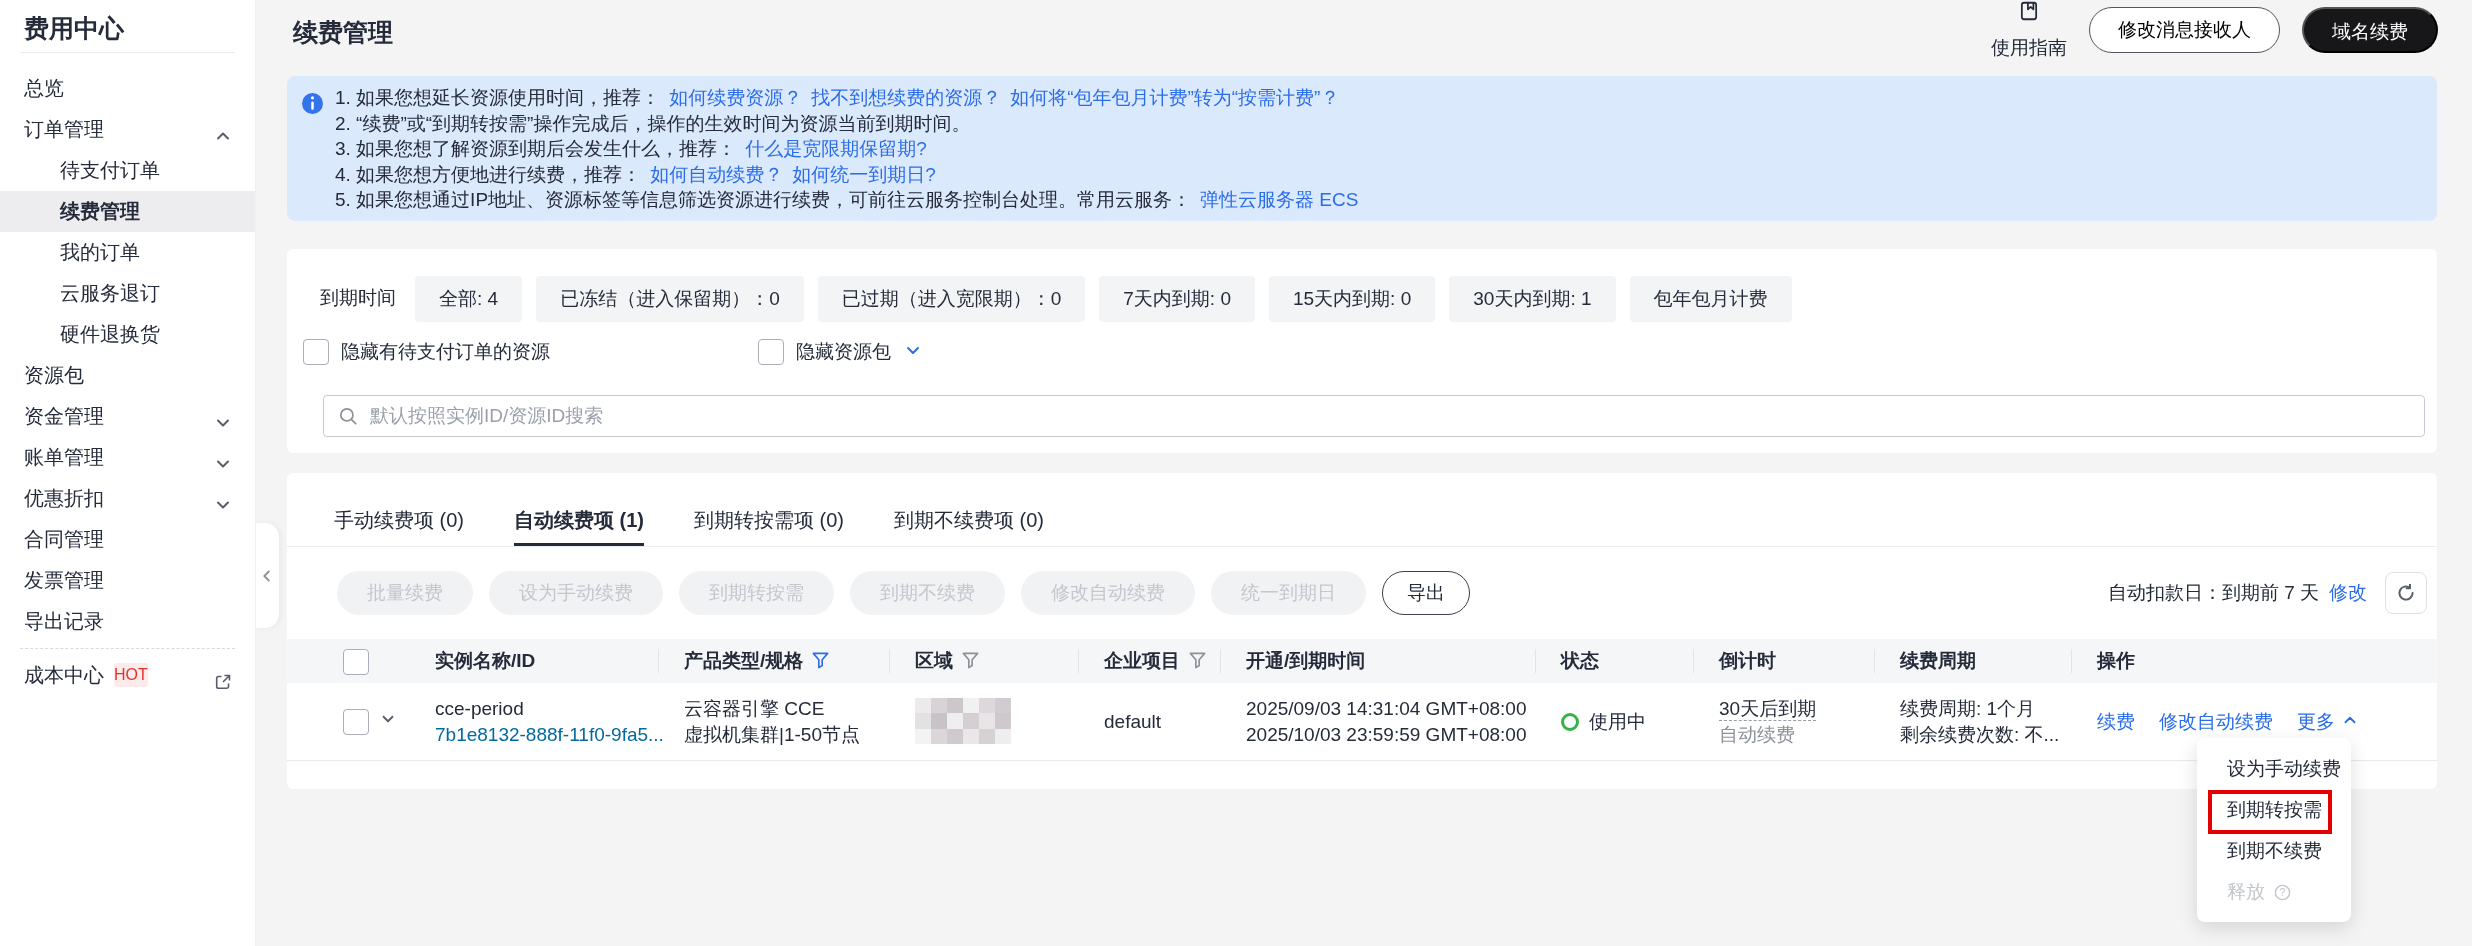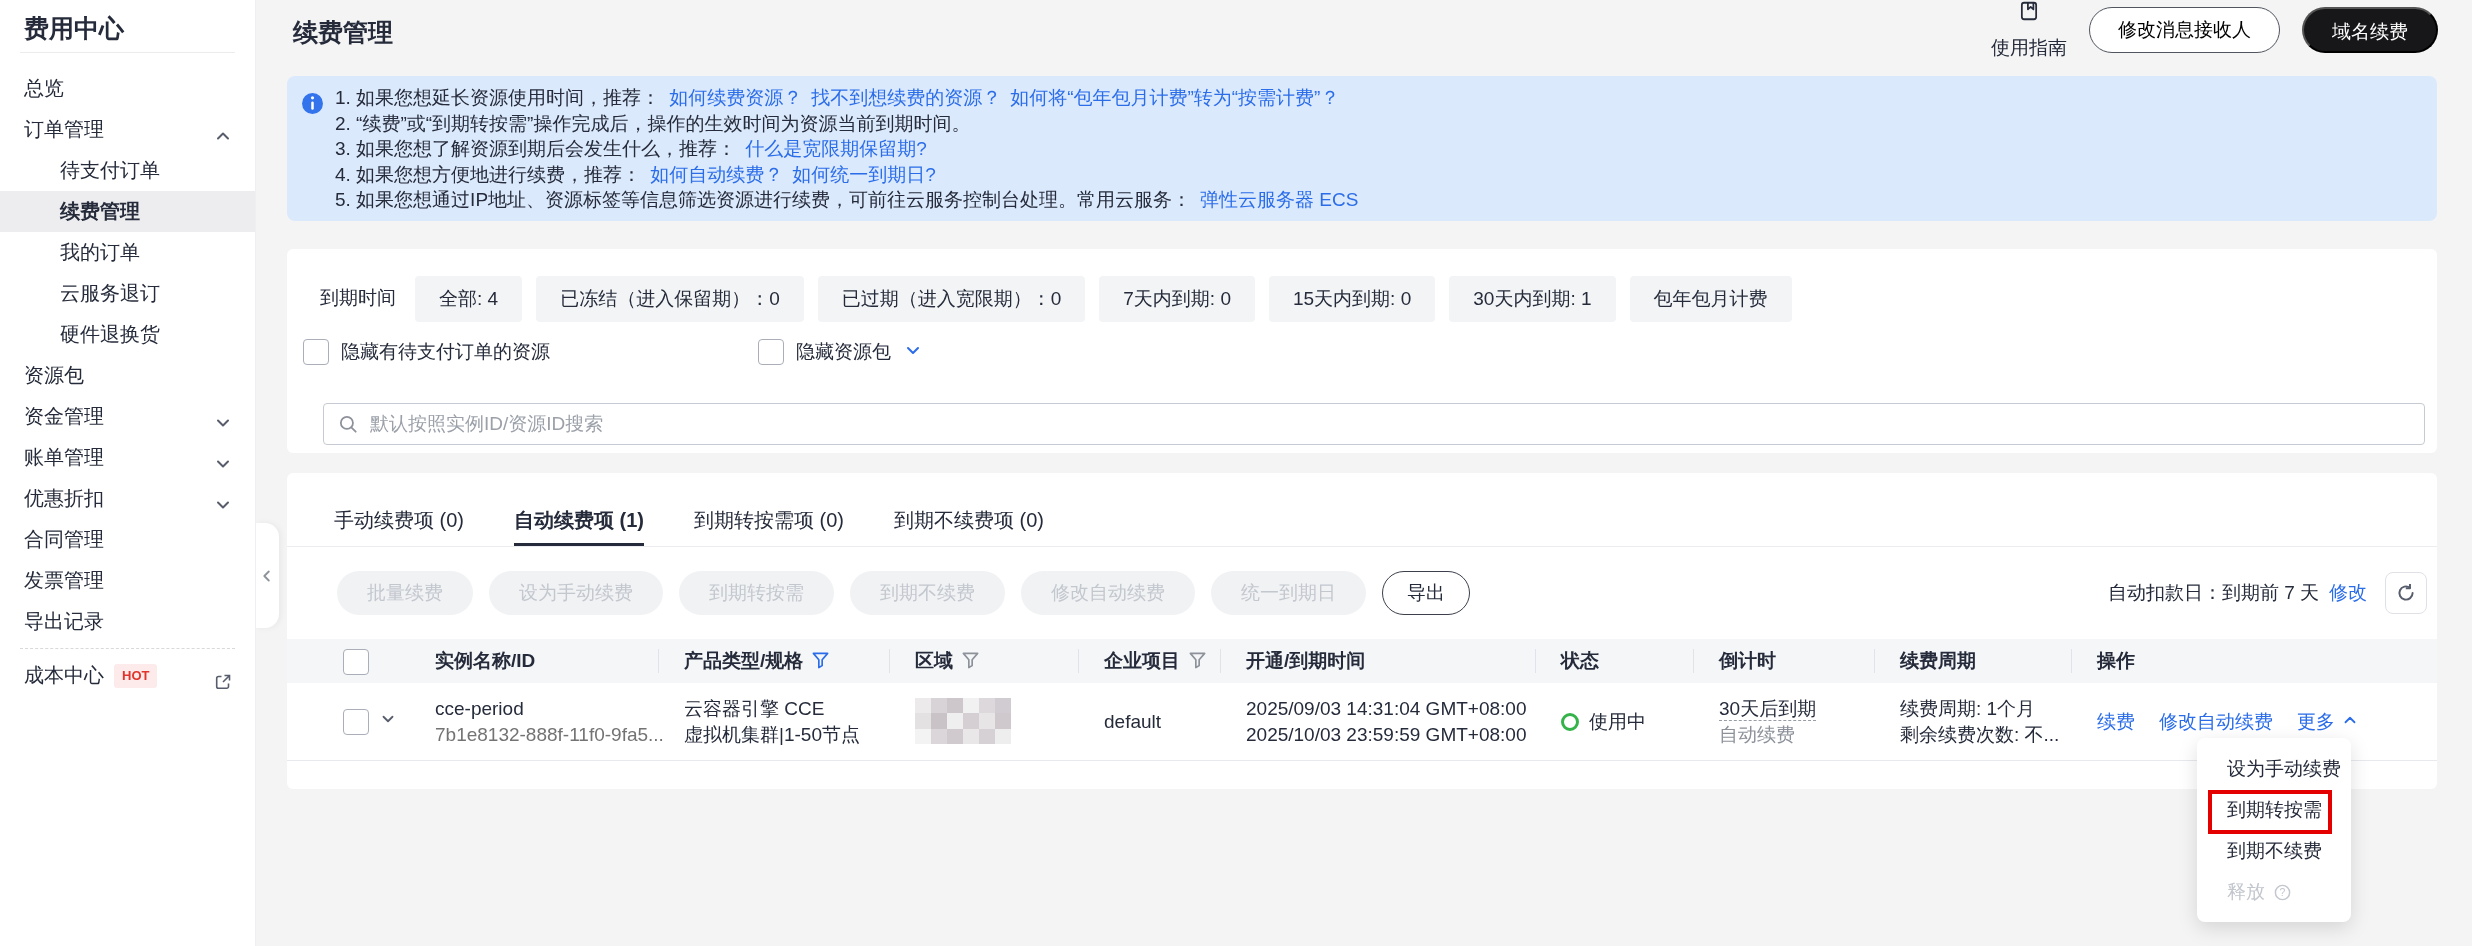--- a/index.html
+++ b/index.html
@@ -10,21 +10,21 @@
   
   .sidebar{position:absolute;left:0;top:0;width:255px;height:946px;background:#fff;border-right:1px solid #efeff1;z-index:5;}
   .sidebar-title{position:absolute;left:24px;top:12px;font-size:25px;font-weight:bold;}
   .sidebar-sep{position:absolute;left:20px;right:20px;top:52px;border-top:1px solid #ececee;}
   .menu{position:absolute;left:0;right:0;top:68px;}
   .menu-item{position:relative;height:41px;line-height:41px;font-size:20px;padding-left:24px;cursor:pointer;white-space:nowrap;}
   .menu-item.sub{padding-left:60px;}
   .menu-item.active{background:#ededef;font-weight:bold;}
   .mi-chevron{position:absolute;right:22px;top:10px;}
   .mi-external{position:absolute;right:22px;top:10px;}
-  .hot-badge{display:inline-block;margin-left:10px;background:#fdeaea;color:#e0352c;font-size:13px;line-height:24px;padding:0 8px;border-radius:3px;vertical-align:2px;font-weight:bold;}
+  .hot-badge{display:inline-block;margin-left:10px;background:#fdeaea;color:#e0352c;font-size:16px;line-height:24px;padding:0 0;border-radius:3px;vertical-align:2px;font-weight:normal;}
   .menu-divider{margin:6px 20px;border-top:1px dashed #d9d9dc;height:0;}
   .collapse-handle{position:absolute;left:255px;top:523px;width:24px;height:105px;background:#fff;border-radius:0 14px 14px 0;box-shadow:2px 0 6px rgba(0,0,0,0.05);display:flex;align-items:center;justify-content:center;cursor:pointer;z-index:4;}
 
   
   .page-title{position:absolute;left:293px;top:16px;font-size:25px;font-weight:bold;}
   .header-right{position:absolute;right:34px;top:7px;display:flex;align-items:center;gap:22px;height:46px;}
   .guide{display:flex;align-items:center;gap:8px;font-size:19px;cursor:pointer;flex-direction:column;}
   .btn-outline{height:46px;line-height:44px;padding:0 28px;border:1.5px solid #50555f;border-radius:23px;background:#fff;font-size:19px;cursor:pointer;}
   .btn-black{height:46px;line-height:46px;padding:0 28px;border-radius:23px;background:#17171a;color:#fff;font-size:19px;cursor:pointer;}
 
@@ -44,21 +44,21 @@
   
   .filter-label{position:absolute;left:33px;top:36px;font-size:19px;}
   .chips{position:absolute;left:128px;top:27px;display:flex;gap:14px;}
   .chip{height:46px;line-height:46px;padding:0 24px;background:#f3f4f6;border-radius:4px;font-size:19px;cursor:pointer;white-space:nowrap;}
   .cb-row{position:absolute;left:16px;top:90px;display:flex;align-items:center;gap:14px;font-size:19px;}
   .checkbox{width:24px;height:24px;border:1.5px solid #a9aeb8;border-radius:4px;background:#fff;cursor:pointer;flex:0 0 auto;}
   .cb-group{display:flex;align-items:center;gap:12px;}
   .cb-gap{width:180px;}
 
   
-  .search-box{position:absolute;left:36px;top:146px;width:2100px;height:40px;border:1px solid #c6cbd3;border-radius:4px;background:#fff;margin-top:8px;}
+  .search-box{position:absolute;left:36px;top:146px;width:2100px;height:40px;border:1px solid #c6cbd3;border-radius:4px;background:#fff;}
   .search-box svg{position:absolute;left:13px;top:9px;}
   .search-box input{position:absolute;left:44px;top:2px;height:34px;width:1900px;border:none;outline:none;font-size:19px;color:#252b3a;background:transparent;font-family:inherit;}
   .search-box input::placeholder{color:#9ba0a9;}
 
   
   .tabs-row{position:absolute;left:0;right:0;top:22px;height:52px;border-bottom:1px solid #ecedf0;padding-left:47px;box-sizing:border-box;}
   .tab{display:inline-block;position:relative;margin-right:50px;font-size:20px;line-height:50px;cursor:pointer;}
   .tab.active{font-weight:bold;}
   .tab.active::after{content:'';position:absolute;left:0;right:0;bottom:-1px;height:3px;background:#252b3a;}
 
@@ -70,21 +70,21 @@
   .refresh-btn{width:40px;height:40px;border:1px solid #dfe1e6;border-radius:8px;background:#fff;display:flex;align-items:center;justify-content:center;cursor:pointer;margin-left:8px;}
 
   
   .thead{position:absolute;left:0;right:0;top:166px;height:44px;background:#f5f6f8;}
   .th{position:absolute;top:0;height:44px;line-height:44px;font-size:19px;font-weight:bold;white-space:nowrap;}
   .th svg{vertical-align:-3px;margin-left:8px;cursor:pointer;}
   .th-div{position:absolute;top:10px;width:1px;height:24px;background:#e0e3e9;}
   .trow{position:absolute;left:0;right:0;top:210px;height:77px;border-bottom:1px solid #e7e9ed;}
   .cell-line{position:absolute;font-size:19px;line-height:24px;white-space:nowrap;}
   .muted{color:#8d9199;}
-  .id-text{color:#737373;}
+  .id-text{color:#0369a1;}
   .dashed-u{border-bottom:1px dashed #979ca5;padding-bottom:1px;cursor:help;}
   .status-wrap{position:absolute;display:flex;align-items:center;gap:10px;}
   .status-ring{width:12px;height:12px;border:3px solid #35b34a;border-radius:50%;box-sizing:content-box;}
   .row-chevron{position:absolute;left:92px;top:27px;cursor:pointer;}
   .row-cb{position:absolute;left:56px;top:26px;}
   .hd-cb{position:absolute;left:56px;top:10px;}
   .actions{position:absolute;left:1810px;top:26px;display:flex;gap:24px;font-size:19px;align-items:center;}
   .more-link{display:flex;align-items:center;gap:6px;}
 
   .mosaic{position:absolute;left:628px;top:15px;width:96px;height:46px;display:grid;grid-template-columns:repeat(6,1fr);grid-template-rows:repeat(3,1fr);}

